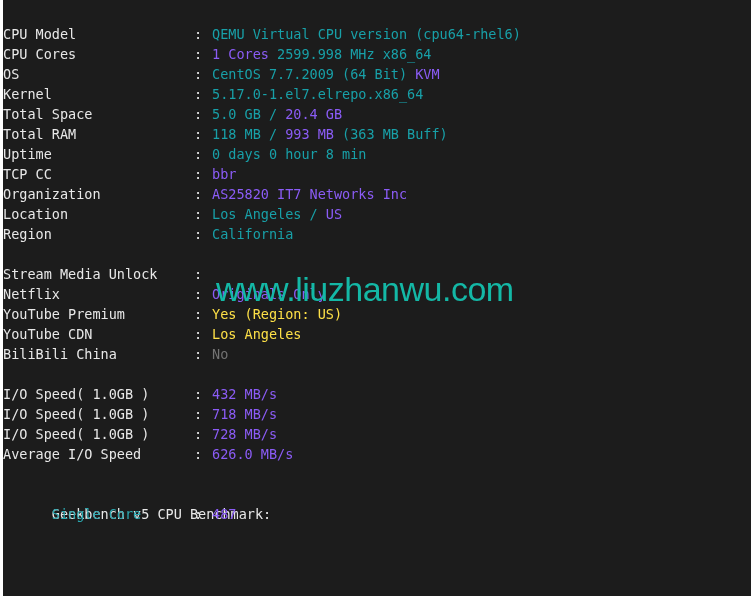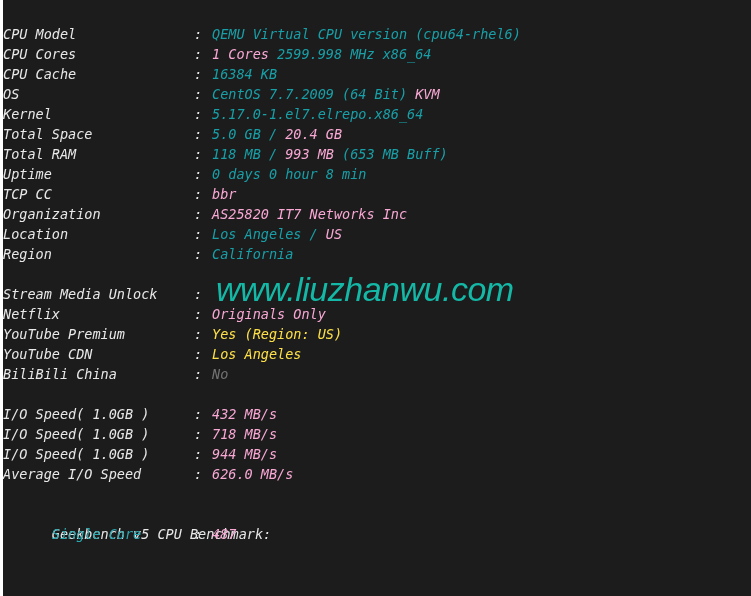--- a/index.html
+++ b/index.html
@@ -10,21 +10,20 @@
   }
   #screen {
     position: relative;
     width: 751px;
     height: 596px;
     background: #1c1c1c;
     overflow: hidden;
     font-family: "DejaVu Sans Mono", "Liberation Mono", monospace;
     font-size: 13.5px;
     line-height: 20px;
-    font-style: italic;
     -webkit-font-smoothing: antialiased;
   }
   
   #left-gutter {
     position: absolute;
     left: 0;
     top: 0;
     width: 3px;
     height: 596px;
     background: #ffffff;
@@ -69,21 +68,21 @@
     height: 20px;
     line-height: 20px;
     white-space: pre;
     overflow: hidden;
     color: #e8e8e8;
     letter-spacing: 0px;
   }
 
   
   .c-cyan   { color: #18a0a8; }
-  .c-orange { color: #f9a8d4; }
+  .c-orange { color: #8b5cf6; }
   .c-green  { color: #fde047; }
   .c-red    { color: #737373; }
   .c-white  { color: #e8e8e8; }
 
   
   #watermark {
     position: absolute;
     left: 216px;
     top: 272px;
     color: #14b8a6;
@@ -105,25 +104,24 @@
 
   <div id="term">
 
     <div class="sep">
       
     </div>
 
     <div>
         <div class="row"><span class="label">CPU Model</span><span class="colon">:</span><span class="value"><span class="c-cyan">QEMU Virtual CPU version (cpu64-rhel6)</span></span></div>
         <div class="row"><span class="label">CPU Cores</span><span class="colon">:</span><span class="value"><span class="c-orange">1 Cores </span><span class="c-cyan">2599.998 MHz x86_64</span></span></div>
-        <div class="row"><span class="label">CPU Cache</span><span class="colon">:</span><span class="value"><span class="c-cyan">16384 KB</span></span></div>
         <div class="row"><span class="label">OS</span><span class="colon">:</span><span class="value"><span class="c-cyan">CentOS 7.7.2009 (64 Bit) </span><span class="c-orange">KVM</span></span></div>
         <div class="row"><span class="label">Kernel</span><span class="colon">:</span><span class="value"><span class="c-cyan">5.17.0-1.el7.elrepo.x86_64</span></span></div>
         <div class="row"><span class="label">Total Space</span><span class="colon">:</span><span class="value"><span class="c-cyan">5.0 GB </span><span class="c-cyan">/ </span><span class="c-orange">20.4 GB</span></span></div>
-        <div class="row"><span class="label">Total RAM</span><span class="colon">:</span><span class="value"><span class="c-cyan">118 MB / </span><span class="c-orange">993 MB </span><span class="c-cyan">(653 MB Buff)</span></span></div>
+        <div class="row"><span class="label">Total RAM</span><span class="colon">:</span><span class="value"><span class="c-cyan">118 MB / </span><span class="c-orange">993 MB </span><span class="c-cyan">(363 MB Buff)</span></span></div>
         <div class="row"><span class="label">Uptime</span><span class="colon">:</span><span class="value"><span class="c-cyan">0 days 0 hour 8 min</span></span></div>
         <div class="row"><span class="label">TCP CC</span><span class="colon">:</span><span class="value"><span class="c-orange">bbr</span></span></div>
         <div class="row"><span class="label">Organization</span><span class="colon">:</span><span class="value"><span class="c-orange">AS25820 IT7 Networks Inc</span></span></div>
         <div class="row"><span class="label">Location</span><span class="colon">:</span><span class="value"><span class="c-cyan">Los Angeles / </span><span class="c-orange">US</span></span></div>
         <div class="row"><span class="label">Region</span><span class="colon">:</span><span class="value"><span class="c-cyan">California</span></span></div>
       </div>
 
     <div class="sep">
       
     </div>
@@ -136,21 +134,21 @@
         <div class="row"><span class="label">BiliBili China</span><span class="colon">:</span><span class="value"><span class="c-red">No</span></span></div>
       </div>
 
     <div class="sep">
       
     </div>
 
     <div>
         <div class="row"><span class="label">I/O Speed( 1.0GB )</span><span class="colon">:</span><span class="value"><span class="c-orange">432 MB/s</span></span></div>
         <div class="row"><span class="label">I/O Speed( 1.0GB )</span><span class="colon">:</span><span class="value"><span class="c-orange">718 MB/s</span></span></div>
-        <div class="row"><span class="label">I/O Speed( 1.0GB )</span><span class="colon">:</span><span class="value"><span class="c-orange">944 MB/s</span></span></div>
+        <div class="row"><span class="label">I/O Speed( 1.0GB )</span><span class="colon">:</span><span class="value"><span class="c-orange">728 MB/s</span></span></div>
         <div class="row"><span class="label">Average I/O Speed</span><span class="colon">:</span><span class="value"><span class="c-orange">626.0 MB/s</span></span></div>
       </div>
 
     <div class="sep">
       
     </div>
 
     <div class="row">
       <span class="label c-white" style="width:auto">Geekbench v5 CPU Benchmark:</span>
     </div>

